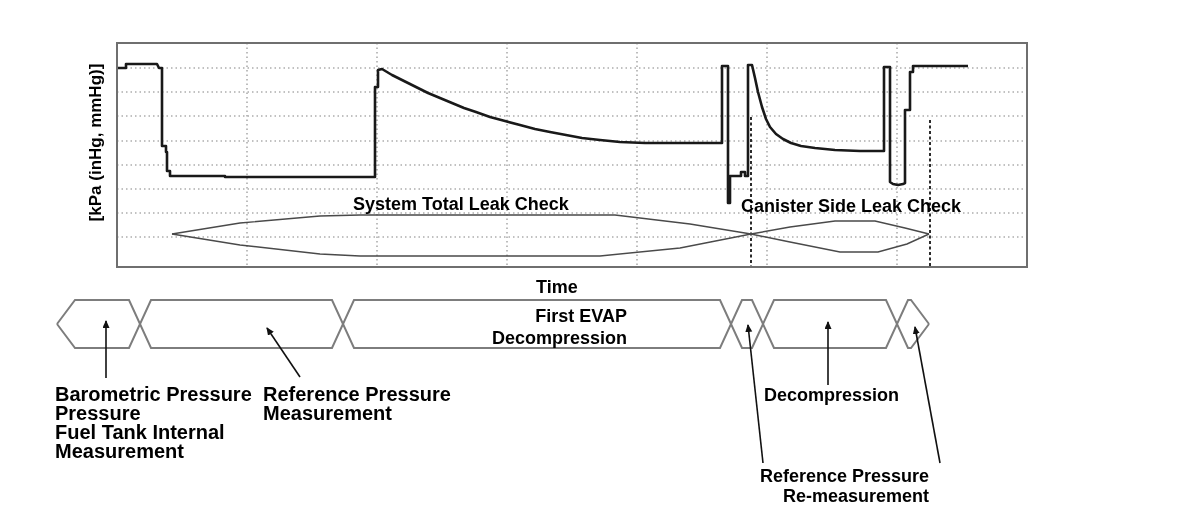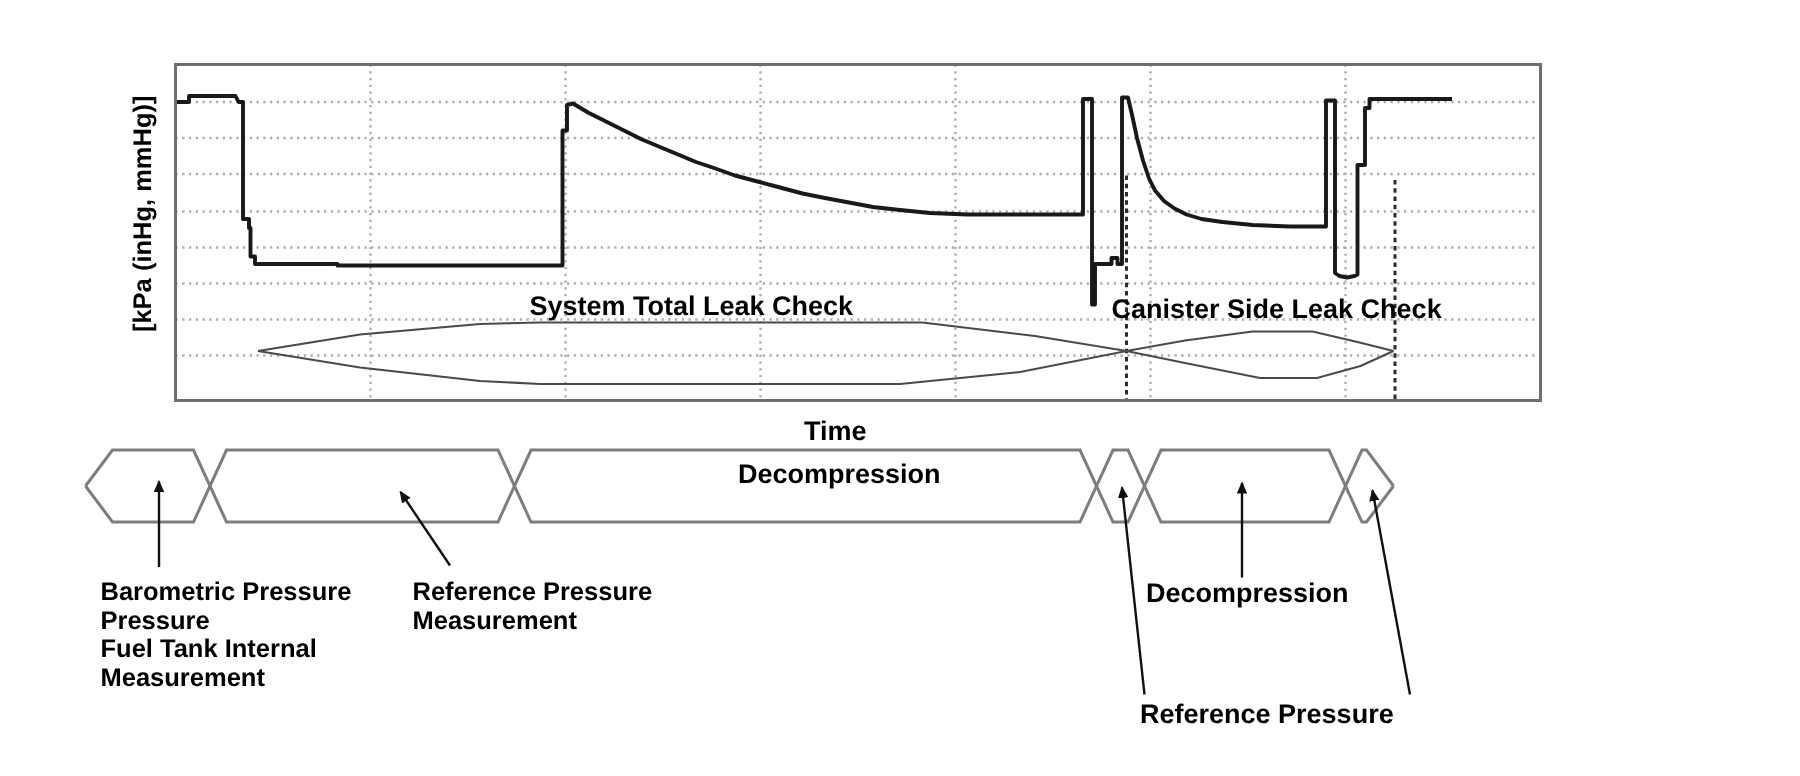--- a/index.html
+++ b/index.html
@@ -6,21 +6,21 @@
   body{
     width:1200px;height:517px;position:relative;background:#ffffff;
     font-family:"Liberation Sans", sans-serif;overflow:hidden;
   }
   #diagram-svg{position:absolute;left:0;top:0;}
   .lbl{
     position:absolute;font-weight:bold;color:#000;
     white-space:nowrap;letter-spacing:0;
   }
   .lbl-18{font-size:18px;line-height:20px;text-align:right;}
-  .lbl-17{font-size:17px;line-height:19px;margin-left:12px;}
+  .lbl-17{font-size:20px;line-height:19px;}
   .block div{white-space:nowrap;}
   #y-axis-label{
     left:-6px;top:134px;width:202px;height:17px;line-height:17px;
     text-align:center;font-size:17px;
     transform:rotate(-90deg);transform-origin:center center;
   }
   #system-total-label{left:353px;top:194px;}
   #canister-side-label{left:741px;top:196px;}
   #time-label{left:504px;top:277px;margin-left:32px;}
   #first-evap-block{left:492px;top:305px;line-height:22px;}
@@ -69,20 +69,21 @@
 
 <div class="lbl" id="y-axis-label">[kPa (inHg, mmHg)]</div>
 
 <div class="lbl lbl-18" id="system-total-label">System Total Leak Check</div>
 
 <div class="lbl lbl-18" id="canister-side-label">Canister Side Leak Check</div>
 
 <div class="lbl lbl-18" id="time-label">Time</div>
 
 <div class="lbl lbl-18 block" id="first-evap-block">
+  <div>First EVAP</div>
   <div>Decompression</div>
 </div>
 
 <div class="lbl lbl-17 block" id="baro-block">
   <div>Barometric Pressure</div>
   <div>Pressure</div>
   <div>Fuel Tank Internal</div>
   <div>Measurement</div>
 </div>
 
@@ -90,13 +91,14 @@
   <div>Reference Pressure</div>
   <div>Measurement</div>
 </div>
 
 <div class="lbl lbl-18 block" id="second-evap-block">
   <div>Decompression</div>
 </div>
 
 <div class="lbl lbl-18 block" id="ref-remeasure-block">
   <div>Reference Pressure</div>
+  <div>Re-measurement</div>
 </div>
 
 </body></html>

